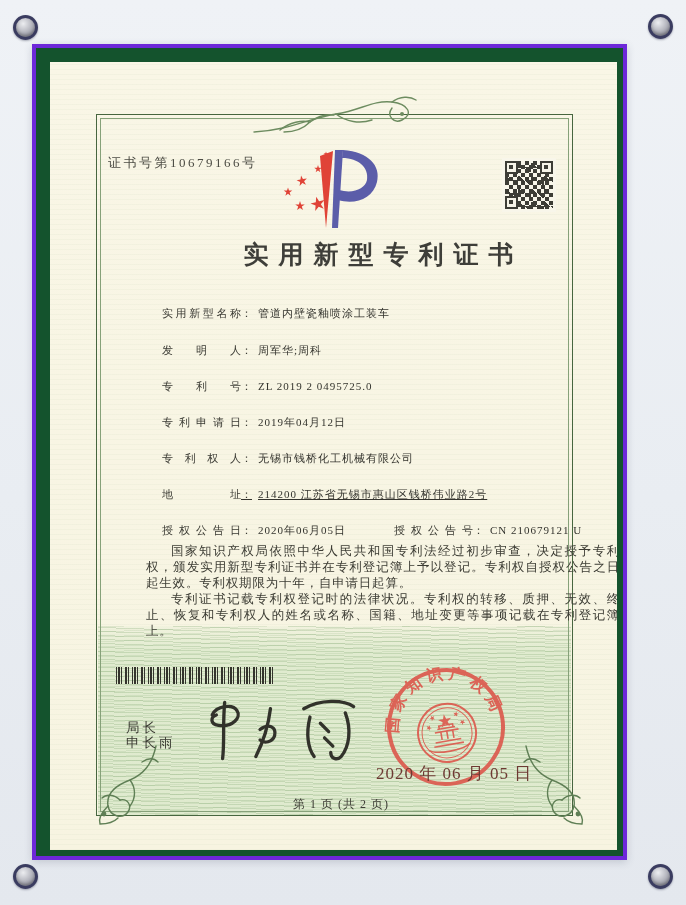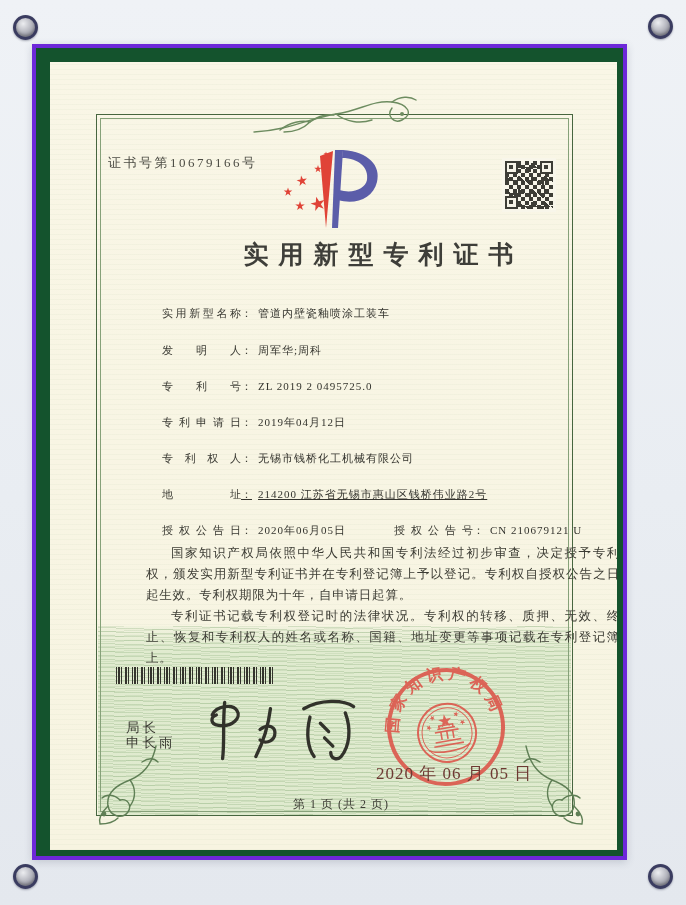--- a/index.html
+++ b/index.html
@@ -61,21 +61,21 @@
     position:absolute; left:46px; top:176px; width:477px; text-align:center;
     font-size:25px; font-weight:600; color:#3e3e39; letter-spacing:10px; text-indent:10px;margin-left:44px;
   }
   .frow { position:absolute; left:112px; font-size:11px; color:#34342e; white-space:nowrap; }
   .flabel { display:inline-block; width:79px; text-align:justify; text-align-last:justify; color:#3a3a33; }
   .fcolon { margin-right:6px; color:#3a3a33; }
   .fvalue { letter-spacing:1px; }
   .pair2 { position:absolute; left:232px; top:0; white-space:nowrap; }
   .bodytext {
     position:absolute; left:96px; top:481px; width:474px;
-    font-size:12.5px; line-height:21px; color:#3c3c34;
+    font-size:12.5px; line-height:16px; color:#3c3c34;
     text-align:justify; letter-spacing:0.8px;
   }
   .bodytext p { text-indent:2em; }
   .barcode {
     position:absolute; left:66px; top:605px; width:158px; height:17px;
     background:repeating-linear-gradient(90deg,
       #34342d 0 1px, transparent 1px 2px,
       #34342d 2px 4px, transparent 4px 5px,
       #34342d 5px 6px, transparent 6px 9px,
       #34342d 9px 11px, transparent 11px 12px,

